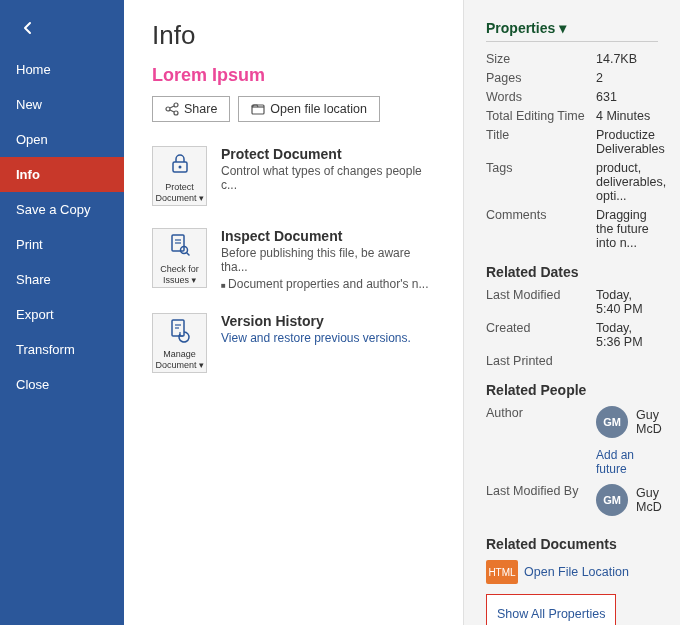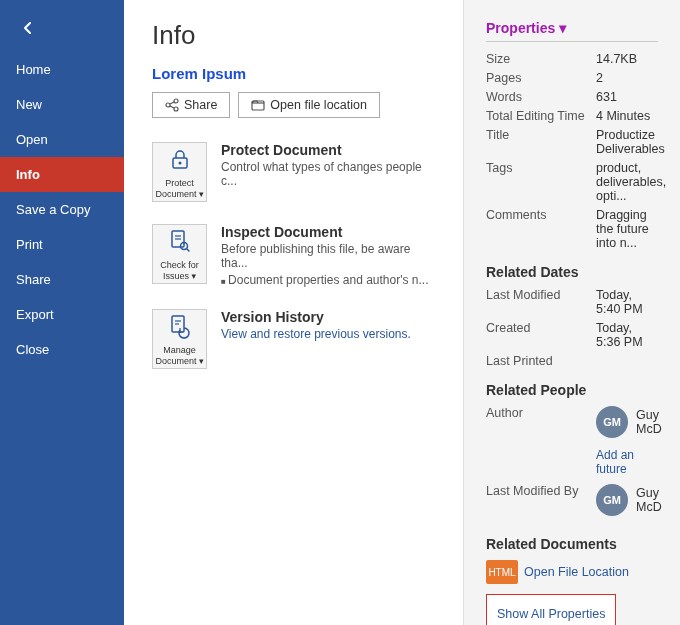--- a/index.html
+++ b/index.html
@@ -50,23 +50,23 @@
       overflow-y: auto;
       border-right: 1px solid #e0e0e0;
     }
     .page-title {
       font-size: 26px;
       font-weight: 300;
       color: #333;
       margin-bottom: 14px;
     }
     .doc-title {
-      font-size: 15px;
+      font-size: 18px;
       font-weight: 600;
-      color: #1d4ed8;
+      color: #ec4899;
       margin-bottom: 10px;
     }
     .button-row {
       display: flex; gap: 8px; margin-bottom: 24px;
     }
     .btn-outline {
       border: 1px solid #aaa;
       background: white;
       padding: 5px 12px;
       font-size: 12.5px;
@@ -103,21 +103,21 @@
     
     .right-panel {
       flex: 1;
       background: #f4f4f4;
       padding: 20px 22px;
       overflow-y: auto;
     }
     .props-title {
       font-size: 14px;
       font-weight: 600;
-      color: #a21caf;
+      color: #14532d;
       margin-bottom: 10px;
       border-bottom: 1px solid #ccc;
       padding-bottom: 5px;
     }
     .prop-row {
       display: flex;
       margin-bottom: 5px;
       font-size: 12.5px;
     }
     .prop-label {
@@ -193,20 +193,23 @@
     <span>Save a Copy</span>
   </div>
   <div class="sidebar-item">
     <span>Print</span>
   </div>
   <div class="sidebar-item">
     <span>Share</span>
   </div>
   <div class="sidebar-item">
     <span>Export</span>
+  </div>
+  <div class="sidebar-item">
+    <span>Transform</span>
   </div>
   <div class="sidebar-item">
     <span>Close</span>
   </div>
 </div>
 
 <div class="main">
 
   <div class="left-panel">
     <div class="page-title">Info</div>

